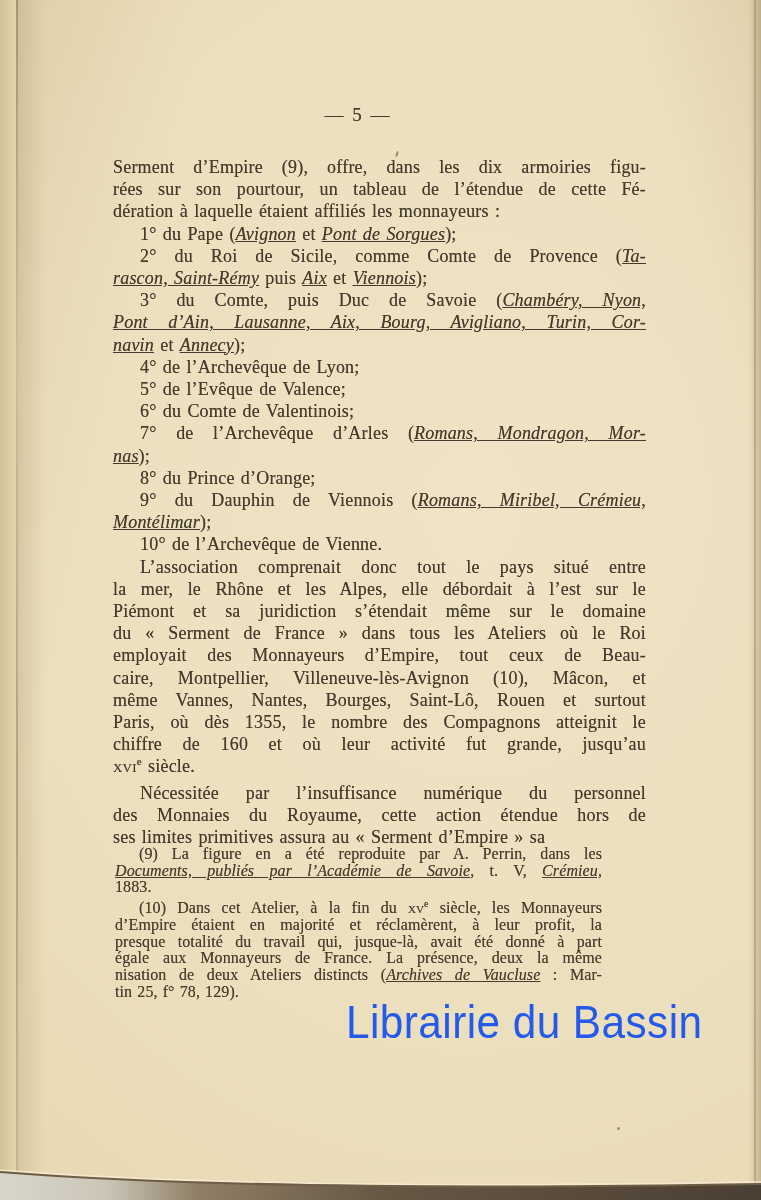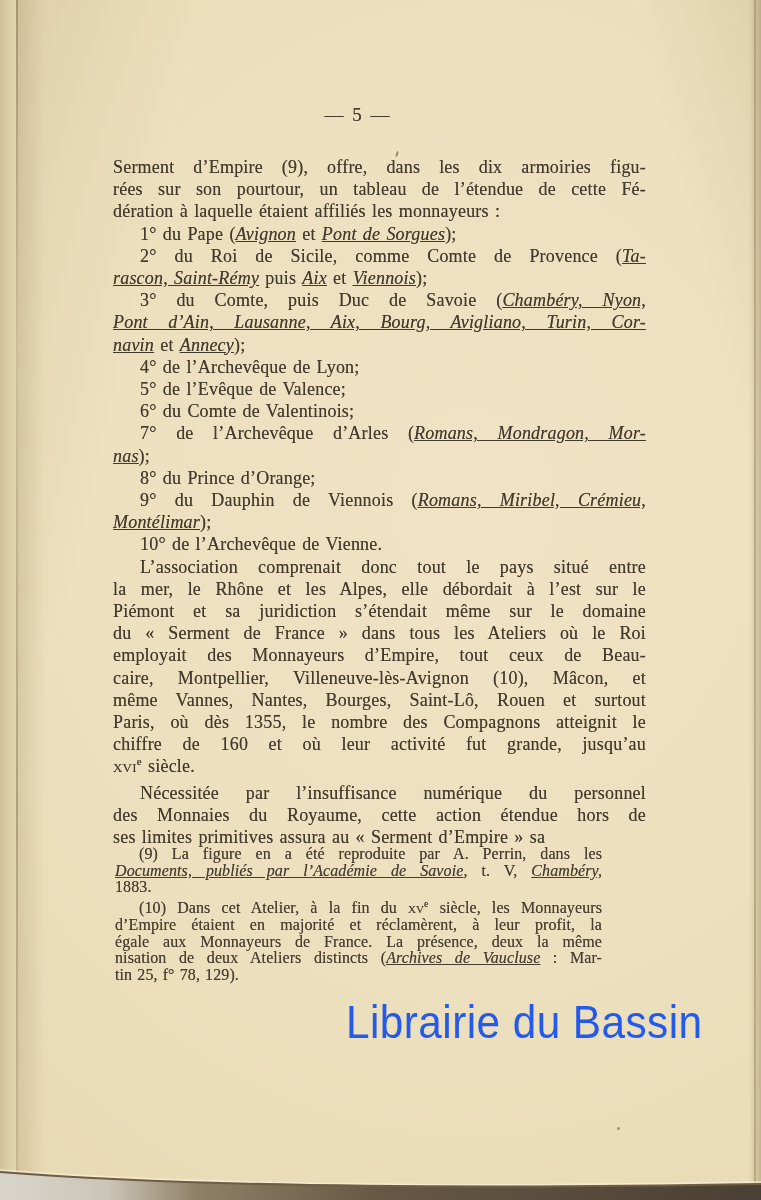--- a/index.html
+++ b/index.html
@@ -95,24 +95,25 @@
       <div class="tline just"><span>Paris, où dès 1355, le nombre des Compagnons atteignit le</span></div>
       <div class="tline just"><span>chiffre de 160 et où leur activité fut grande, jusqu’au</span></div>
       <div class="tline"><span class="sc">xvi</span><span class="sup">e</span><span> siècle.</span></div>
       <div class="tline ind just gap"><span>Nécessitée par l’insuffisance numérique du personnel</span></div>
       <div class="tline just"><span>des Monnaies du Royaume, cette action étendue hors de</span></div>
       <div class="tline"><span>ses limites primitives assura au « Serment d’Empire » sa</span></div>
     </div>
 
   <div class="footnotes">
       <div class="tline ind just"><span>(9) La figure en a été reproduite par A. Perrin, dans les</span></div>
-      <div class="tline just"><span class="i">Documents, publiés par l’Académie de Savoie</span><span>, t. V, </span><span class="i">Chambéry,</span></div>
+      <div class="tline just"><span class="i">Documents, publiés par l’Académie de Savoie</span><span>, t. V, </span><span class="i">Crémieu,</span></div>
       <div class="tline"><span>1883.</span></div>
       <div class="tline ind just gap"><span>(10) Dans cet Atelier, à la fin du </span><span class="sc">xv</span><span class="sup">e</span><span> siècle, les Monnayeurs</span></div>
       <div class="tline just"><span>d’Empire étaient en majorité et réclamèrent, à leur profit, la</span></div>
+      <div class="tline just"><span>presque totalité du travail qui, jusque-là, avait été donné à part</span></div>
       <div class="tline just"><span>égale aux Monnayeurs de France. La présence, deux la même</span></div>
       <div class="tline just"><span>nisation de deux Ateliers distincts (</span><span class="i">Archives de Vaucluse</span><span> : Mar-</span></div>
       <div class="tline"><span>tin 25, f° 78, 129).</span></div>
     </div>
 
   <div class="watermark" style="color: rgb(26, 83, 238);">Librairie du Bassin</div>
 
   <div class="speck s1"></div>
   <div class="speck s2"></div>
 

